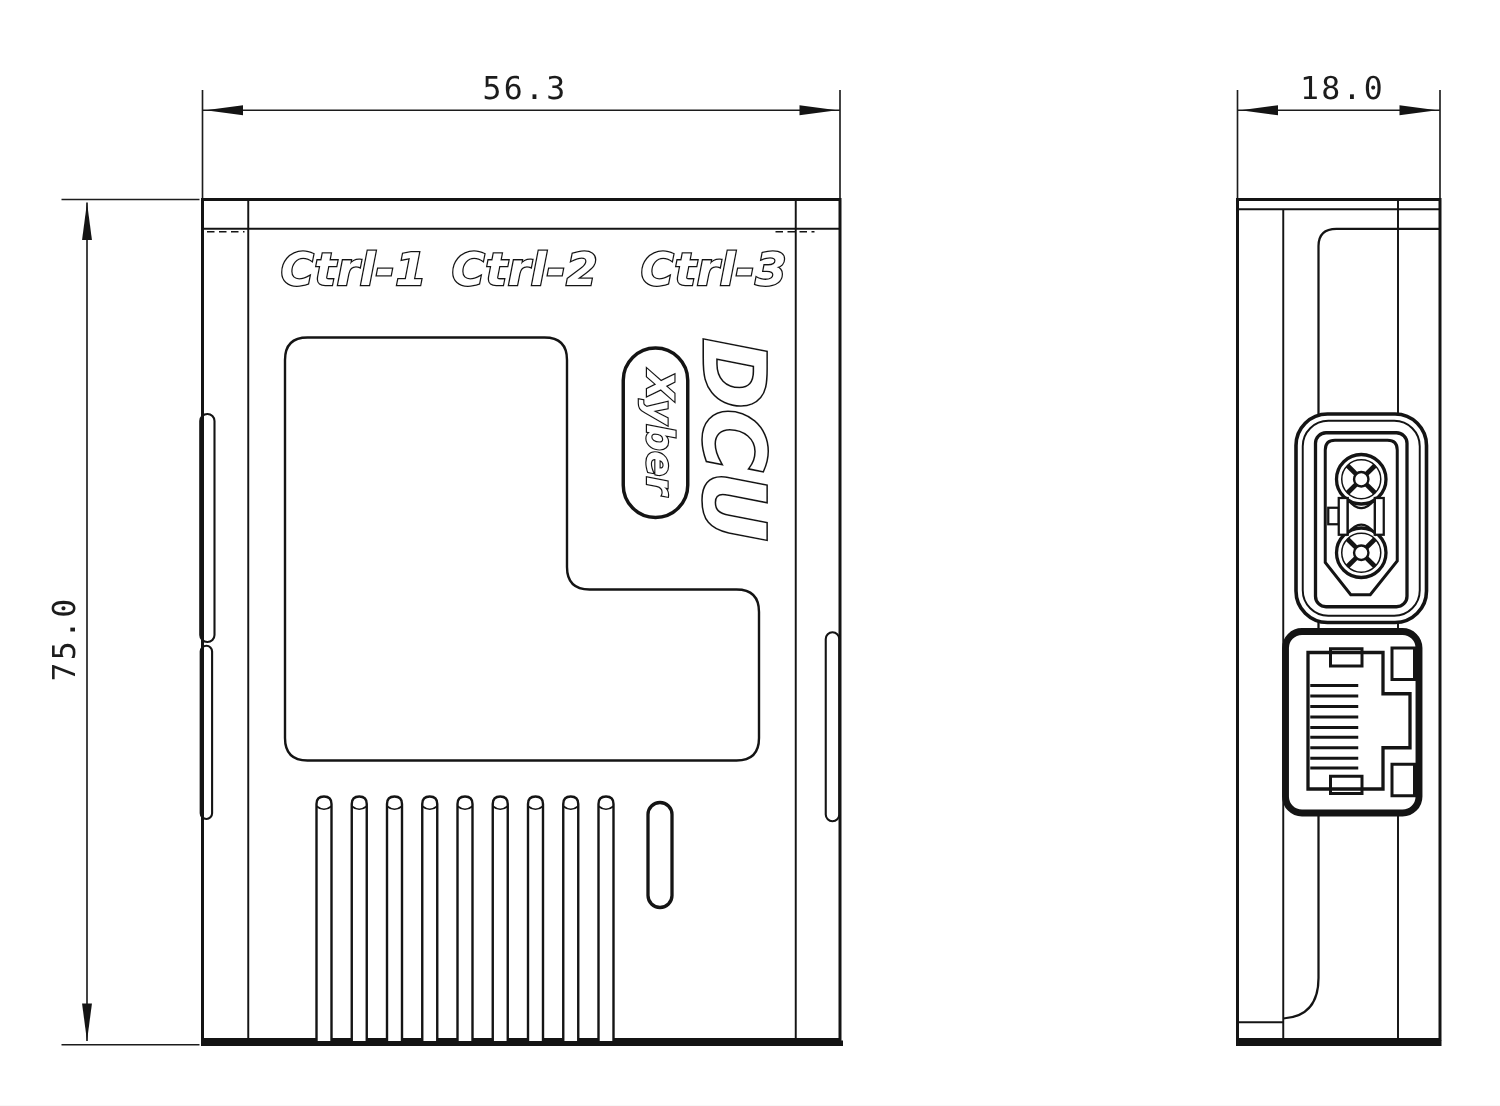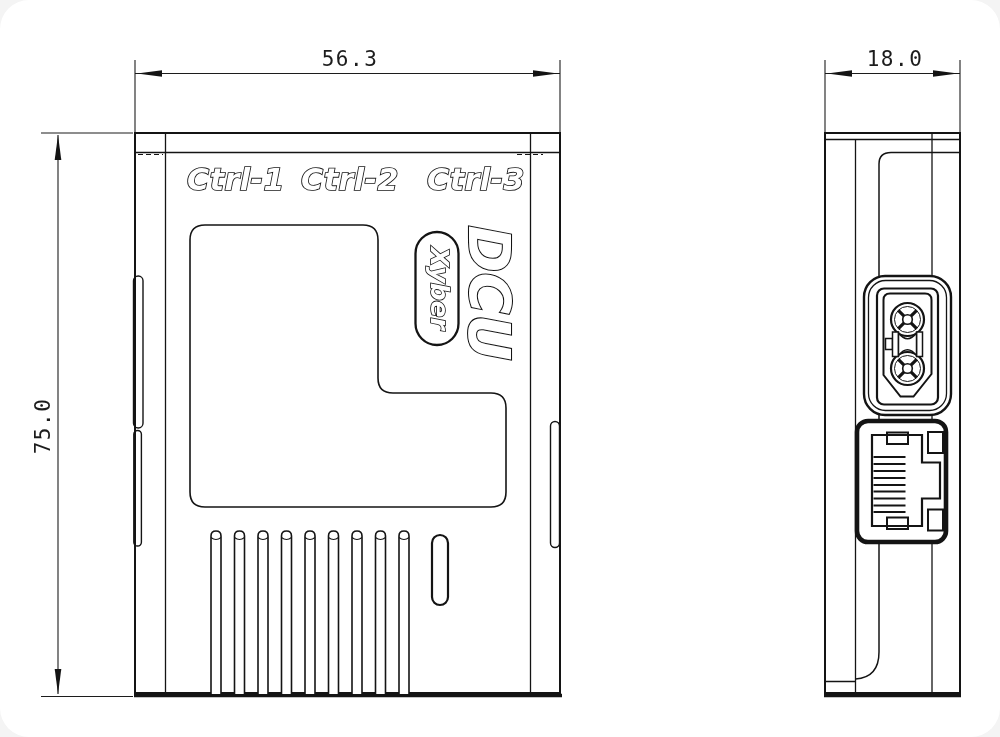--- a/index.html
+++ b/index.html
@@ -1,18 +1,18 @@
 <!DOCTYPE html>
 <html><head>
 <meta charset="utf-8">
 <style>
   html,body{margin:0;padding:0;background:#f4f4f4;}
   .canvas{
     width:1000px;height:737px;position:relative;background:#ffffff;
-    font-family:"DejaVu Sans",sans-serif;overflow:hidden;border-radius:29px;
+    font-family:"DejaVu Sans",sans-serif;overflow:hidden;
   }
   svg{display:block;}
   .dim-text{
     font-family:"DejaVu Sans Mono",monospace;
     font-size:21px;fill:#1c1c1c;letter-spacing:1.5px;font-weight:400;
   }
   .logo-text{
     font-family:"DejaVu Sans",sans-serif;
     font-weight:bold;font-style:italic;
     fill:#ffffff;stroke:#141414;paint-order:stroke;

